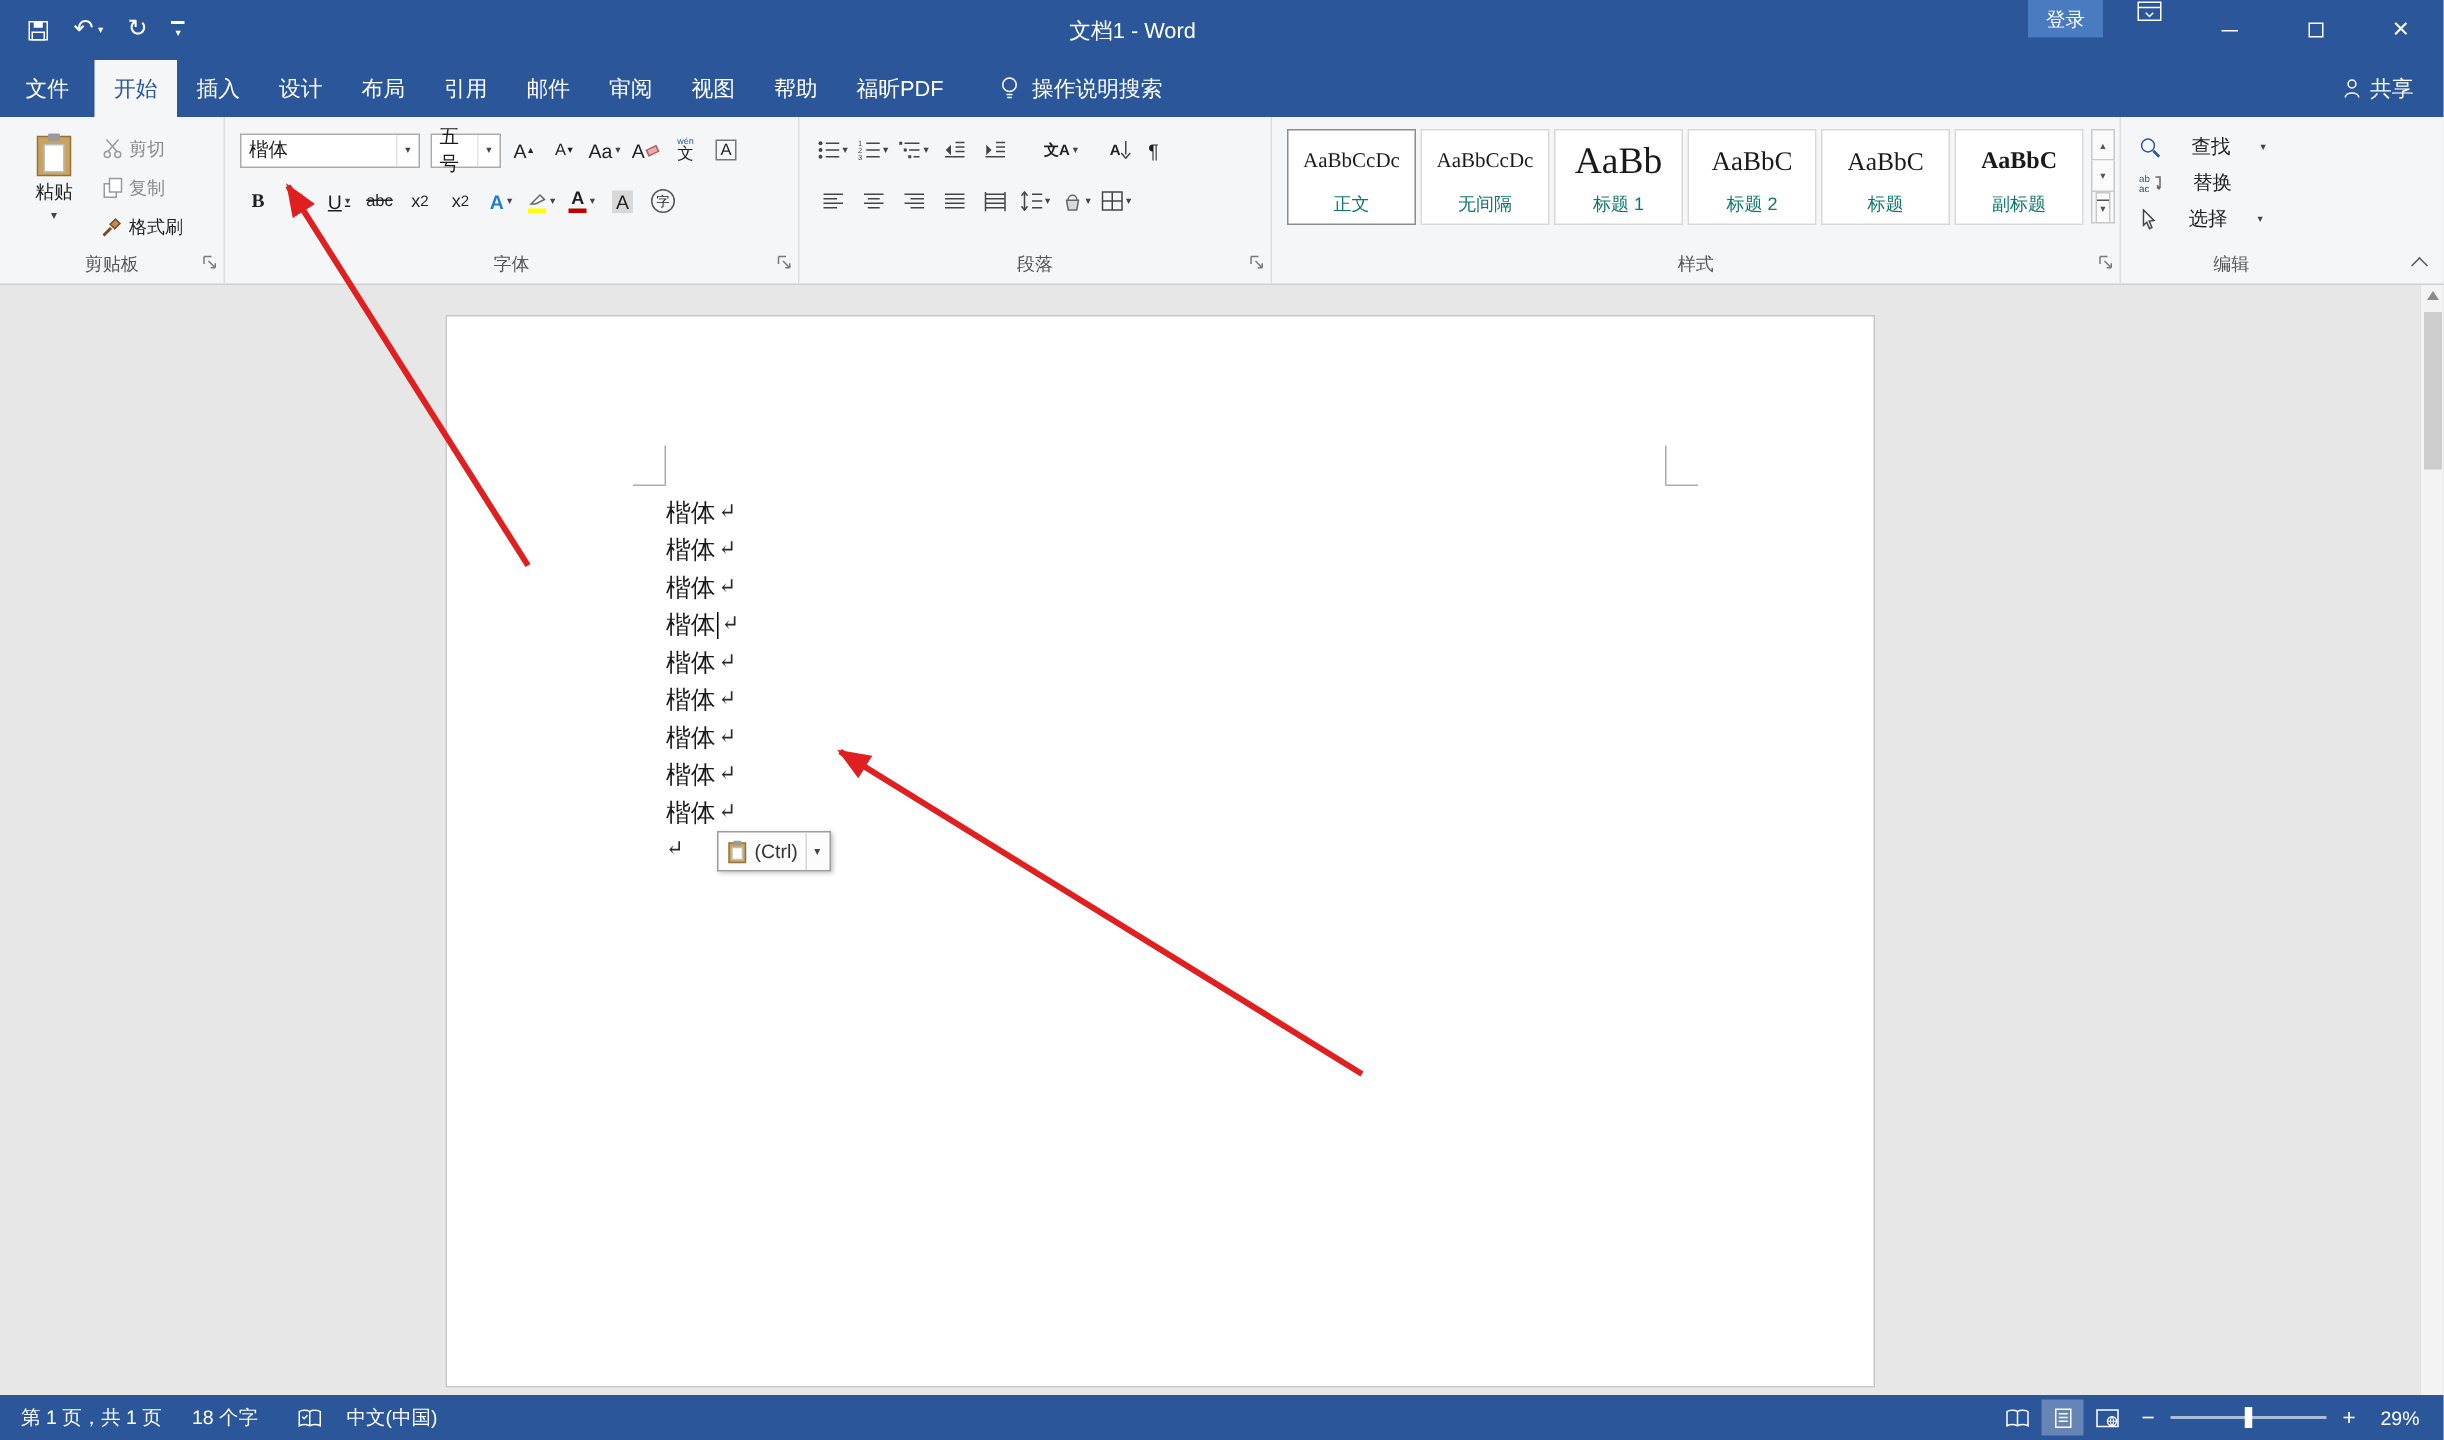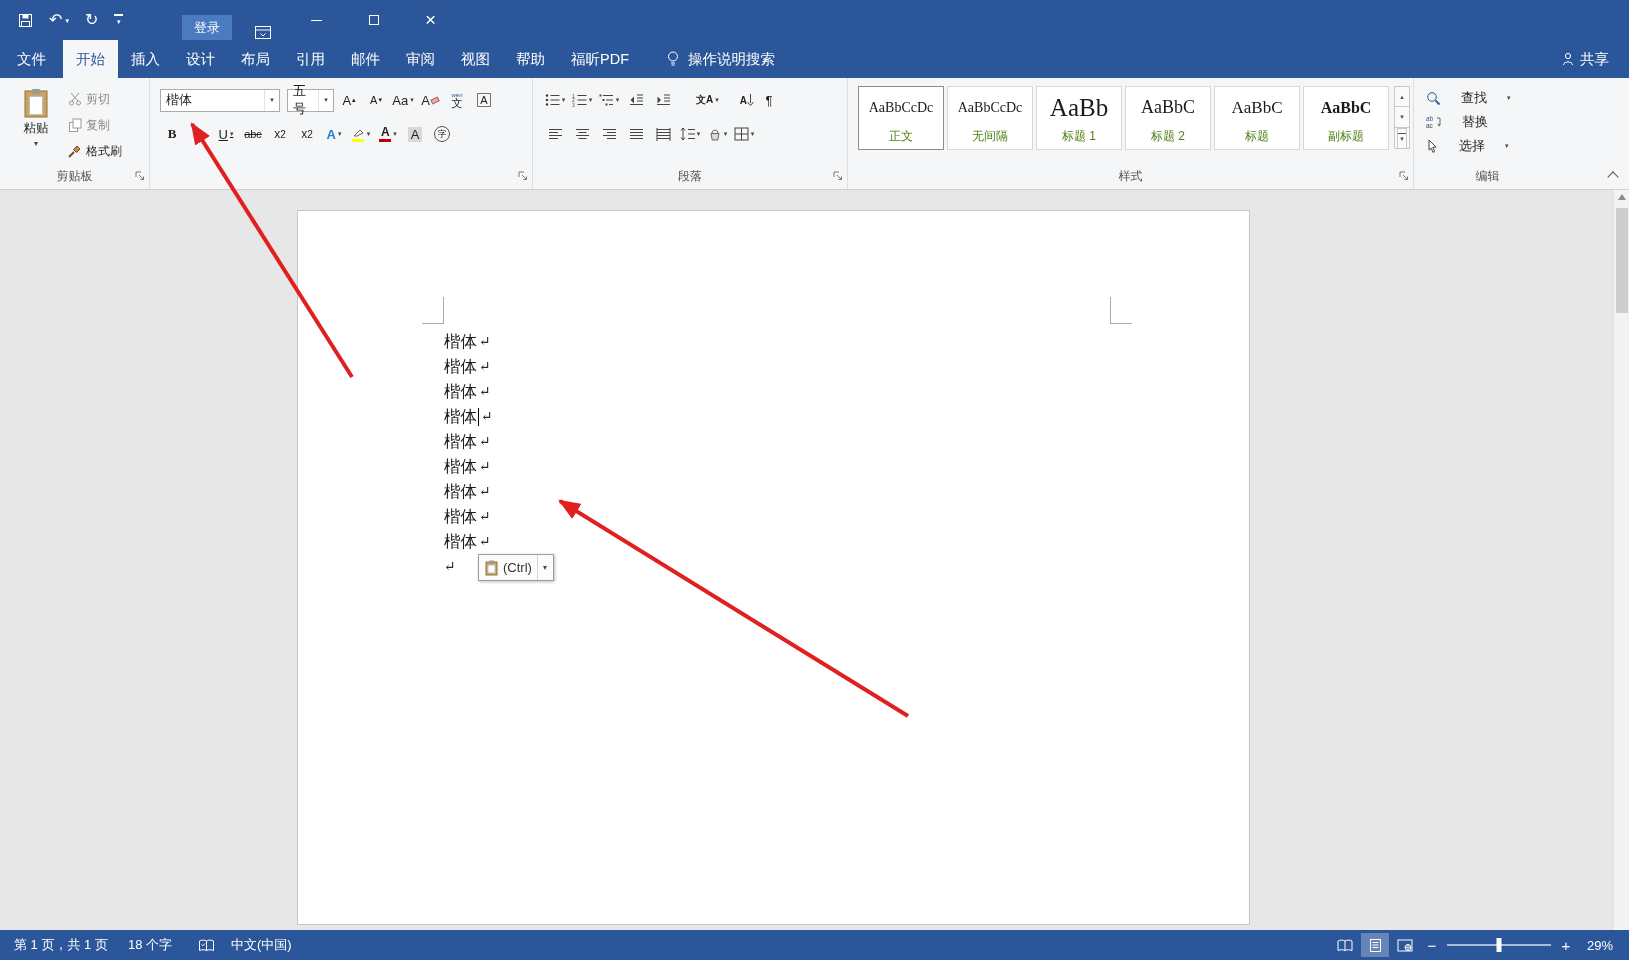--- a/index.html
+++ b/index.html
@@ -9,21 +9,21 @@
 
   
   .titlebar { position:absolute; top:0; left:0; right:0; height:40px; background:#2B579A; display:flex; align-items:center; color:#fff; z-index:10; }
   .qat { display:flex; align-items:center; gap:16px; padding-left:18px; min-width:170px; }
   .qat-btn { display:flex; align-items:center; color:#fff; font-size:16px; line-height:1; }
   .qat-dd { font-size:7px; margin-left:3px; }
   .qat-more { display:flex; flex-direction:column; align-items:center; }
   .qat-more i { display:block; width:9px; height:2px; background:#fff; margin-bottom:2px; }
   .qat-more b { font-size:7px; font-weight:normal; }
   .tb-title { flex:1; text-align:center; font-size:14.5px; }
-  .tb-right { display:flex; align-items:flex-end; height:100%;padding-left:12px; }
+  .tb-right { display:flex; align-items:flex-start; height:100%;padding-left:12px; }
   .login-btn { width:50px; height:25px; background:#4A7AC0; display:flex; align-items:center; justify-content:center; font-size:13px; margin-right:22px; }
   .rdo-btn { margin-right:16px; display:flex; align-items:center; }
   .win-btn { width:57px; height:40px; display:flex; align-items:center; justify-content:center; }
   .win-min i { display:block; width:11px; height:1px; background:#fff; }
   .win-max i { display:block; width:10px; height:10px; border:1px solid #fff; }
   .win-close { font-size:19px; font-weight:300; }
 
   
   .tabrow { position:absolute; top:40px; left:0; right:0; height:38px; background:#2B579A; display:flex; align-items:stretch; color:#fff; font-size:14.5px; z-index:9; }
   .tab { padding:0 13px; display:flex; align-items:center; }
@@ -84,21 +84,21 @@
   .g-styles { width:566px; }
   .gallery { display:flex; align-items:flex-start; padding-left:10px; gap:3px; }
   .scard { width:86px; height:64px; background:#fff; border:1px solid #D9D9D9; display:flex; flex-direction:column; align-items:center; justify-content:flex-end; padding-bottom:4px; overflow:hidden; }
   .scard.selected { border:1px solid #8C8C8C; }
   .spv { white-space:nowrap; overflow:hidden; color:#1a1a1a; font-family:"Liberation Serif",serif; flex:1; display:flex; align-items:center; }
   .pv0,.pv1 { font-size:14px; }
   .pv2 { font-size:25px; }
   .pv3 { font-size:18px; }
   .pv4 { font-size:17px; }
   .pv5 { font-size:16px; font-weight:bold; }
-  .sname { font-size:12px; color:#4d7c0f; }
+  .sname { font-size:12px; color:#0f766e; }
   .gal-scroll { width:16px; display:flex; flex-direction:column; margin-left:2px; }
   .gal-scroll span { height:21px; border:1px solid #C9C9C9; border-top-width:0; background:#FAFAFA; display:flex; align-items:center; justify-content:center; font-size:7px; color:#555; }
   .gal-scroll span:first-child { border-top-width:1px; }
   .gal-more i { display:block; width:8px; height:1.5px; background:#555; margin-bottom:1px; }
 
   
   .g-edit { width:147px; border-right:none; }
   .ed-row { display:flex; align-items:center; gap:20px; height:24px; padding-left:12px; font-size:13px; color:#1f1f1f; }
   .ed-row .dd2 { font-size:7px; color:#444; }
 
@@ -154,20 +154,21 @@
           <span class="qat-dd dd-glyph"></span>
         </span>
       <span class="qat-btn">
           <span>↻</span>
         </span>
       <span class="qat-more">
           <i></i>
           <b class="dd-glyph"></b>
         </span>
     </div>
+    <div class="tb-title">文档1 - Word</div>
     <div class="tb-right">
       <div class="login-btn">登录</div>
       <div class="rdo-btn">
         <svg width="18" height="15" viewBox="0 0 18 15">
             <rect x="1.5" y="1.5" width="15" height="12" fill="none" stroke="#fff"></rect>
             <path d="M1.5 5h15" stroke="#fff"></path>
             <path d="M6.5 8.5 L9 11 L11.5 8.5" fill="none" stroke="#fff"></path>
           </svg>
       </div>
       <div class="win-btn win-min">
@@ -329,20 +330,21 @@
             <span class="dd2 dd-glyph"></span>
           </span>
           <span class="ibtn">
               <span class="a-shade">A</span>
             </span>
           <span class="ibtn">
               <span class="circ-char">字</span>
             </span>
         </div>
       </div>
+      <div class="glabel">字体</div>
       <div class="dlg"><svg width="10" height="10" viewBox="0 0 10 10">
             <path d="M1 1h5M1 1v5" stroke="#777" fill="none"></path>
             <path d="M4 4l4.5 4.5M8.5 8.5v-3M8.5 8.5h-3" stroke="#777" fill="none"></path>
           </svg></div>
     </div>
 
     <div class="rgroup g-para">
       <div class="gc">
         <div class="frow">
           <span class="ibtn">

